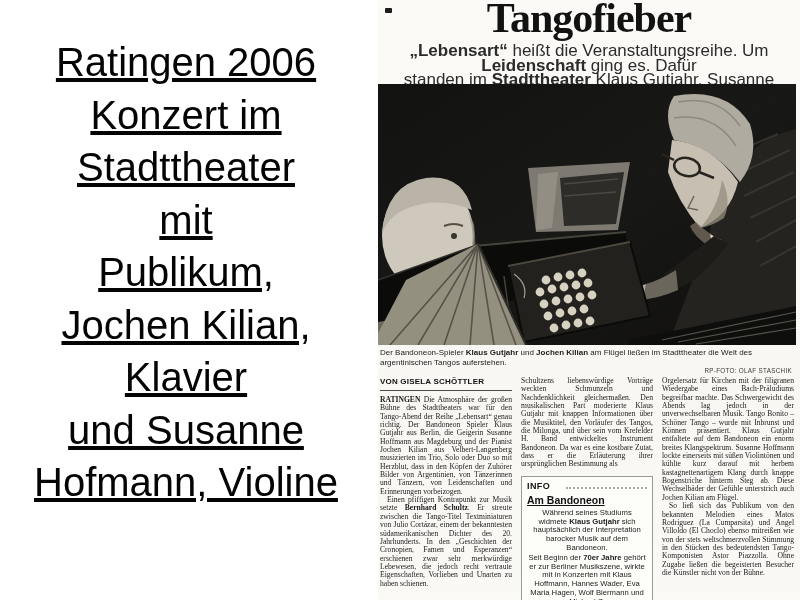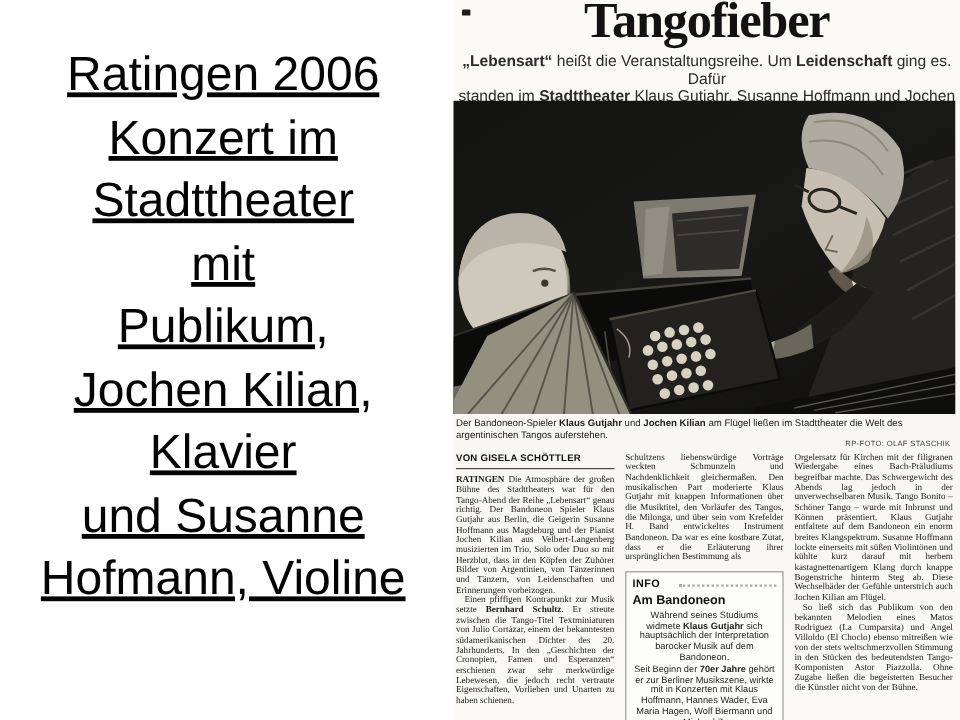--- a/index.html
+++ b/index.html
@@ -13,42 +13,42 @@
 
   
   .clip{position:absolute;left:378px;top:0;width:422px;height:600px;
     background:linear-gradient(180deg,#fbfaf7 0%,#f8f7f3 60%,#faf9f6 100%);}
   .artifact{position:absolute;left:7px;top:8px;width:7px;height:5px;background:#1c1c1c;border-radius:1px;}
 
   .headline{position:absolute;top:-6px;left:0;width:100%;text-align:center;
     font-family:"Liberation Serif",serif;font-weight:bold;font-size:42px;line-height:48px;color:#121212;
     letter-spacing:-1px;}
   .subhead{position:absolute;top:44px;left:0;width:100%;text-align:center;
-    font-size:13px;line-height:14.5px;color:#2b2b2b;}
+    font-size:17px;line-height:14.5px;color:#2b2b2b;}
 
   .photo{position:absolute;top:84px;left:0;width:418px;height:261px;background:#141412;}
   .photo svg{display:block;}
 
   .caption{position:absolute;top:348px;left:2px;width:408px;
     font-size:8px;line-height:10px;color:#1c1c1c;}
   .credit{position:absolute;top:367px;right:8px;font-size:6.3px;letter-spacing:.3px;color:#3a3a3a;}
 
   .columns{position:absolute;top:377px;left:2px;width:414px;display:flex;gap:9px;}
   .col{flex:1 1 0;min-width:0;}
   .byline{font-size:8px;font-weight:bold;letter-spacing:.2px;color:#111;
     border-bottom:1px solid #4a4a4a;padding-bottom:4px;margin-bottom:5px;}
   .col p{margin:0;font-family:"Liberation Serif",serif;font-size:7.6px;line-height:8.35px;
     text-align:justify;color:#1b1b1b;}
   .col p.indent{text-indent:7px;}
 
   .infobox{margin-top:7px;border:1px solid #9a9a94;background:#fdfdfa;padding:4px 5px 5px;}
   .info-label-row{display:flex;align-items:center;gap:16px;margin-bottom:3px;}
   .info-label{font-weight:bold;font-size:9px;letter-spacing:.4px;color:#111;}
   .info-dots{flex:1;border-bottom:2px dotted #a9a79e;height:4px;}
-  .info-title{font-weight:bold;font-size:10.5px;color:#111;margin:1px 0 3px;}
+  .info-title{font-weight:bold;font-size:10.5px;color:#111;margin:1px 0 3px;text-decoration:underline;}
   .infobox p{font-family:"Liberation Sans",sans-serif;font-size:7.7px;line-height:8.8px;
     text-align:center;color:#222;margin:0;}
   .infobox p + p{margin-top:1px;}
   b,.b{font-weight:bold;}
 </style>
 </head>
 <body>
 
 <div class="stage">
 

